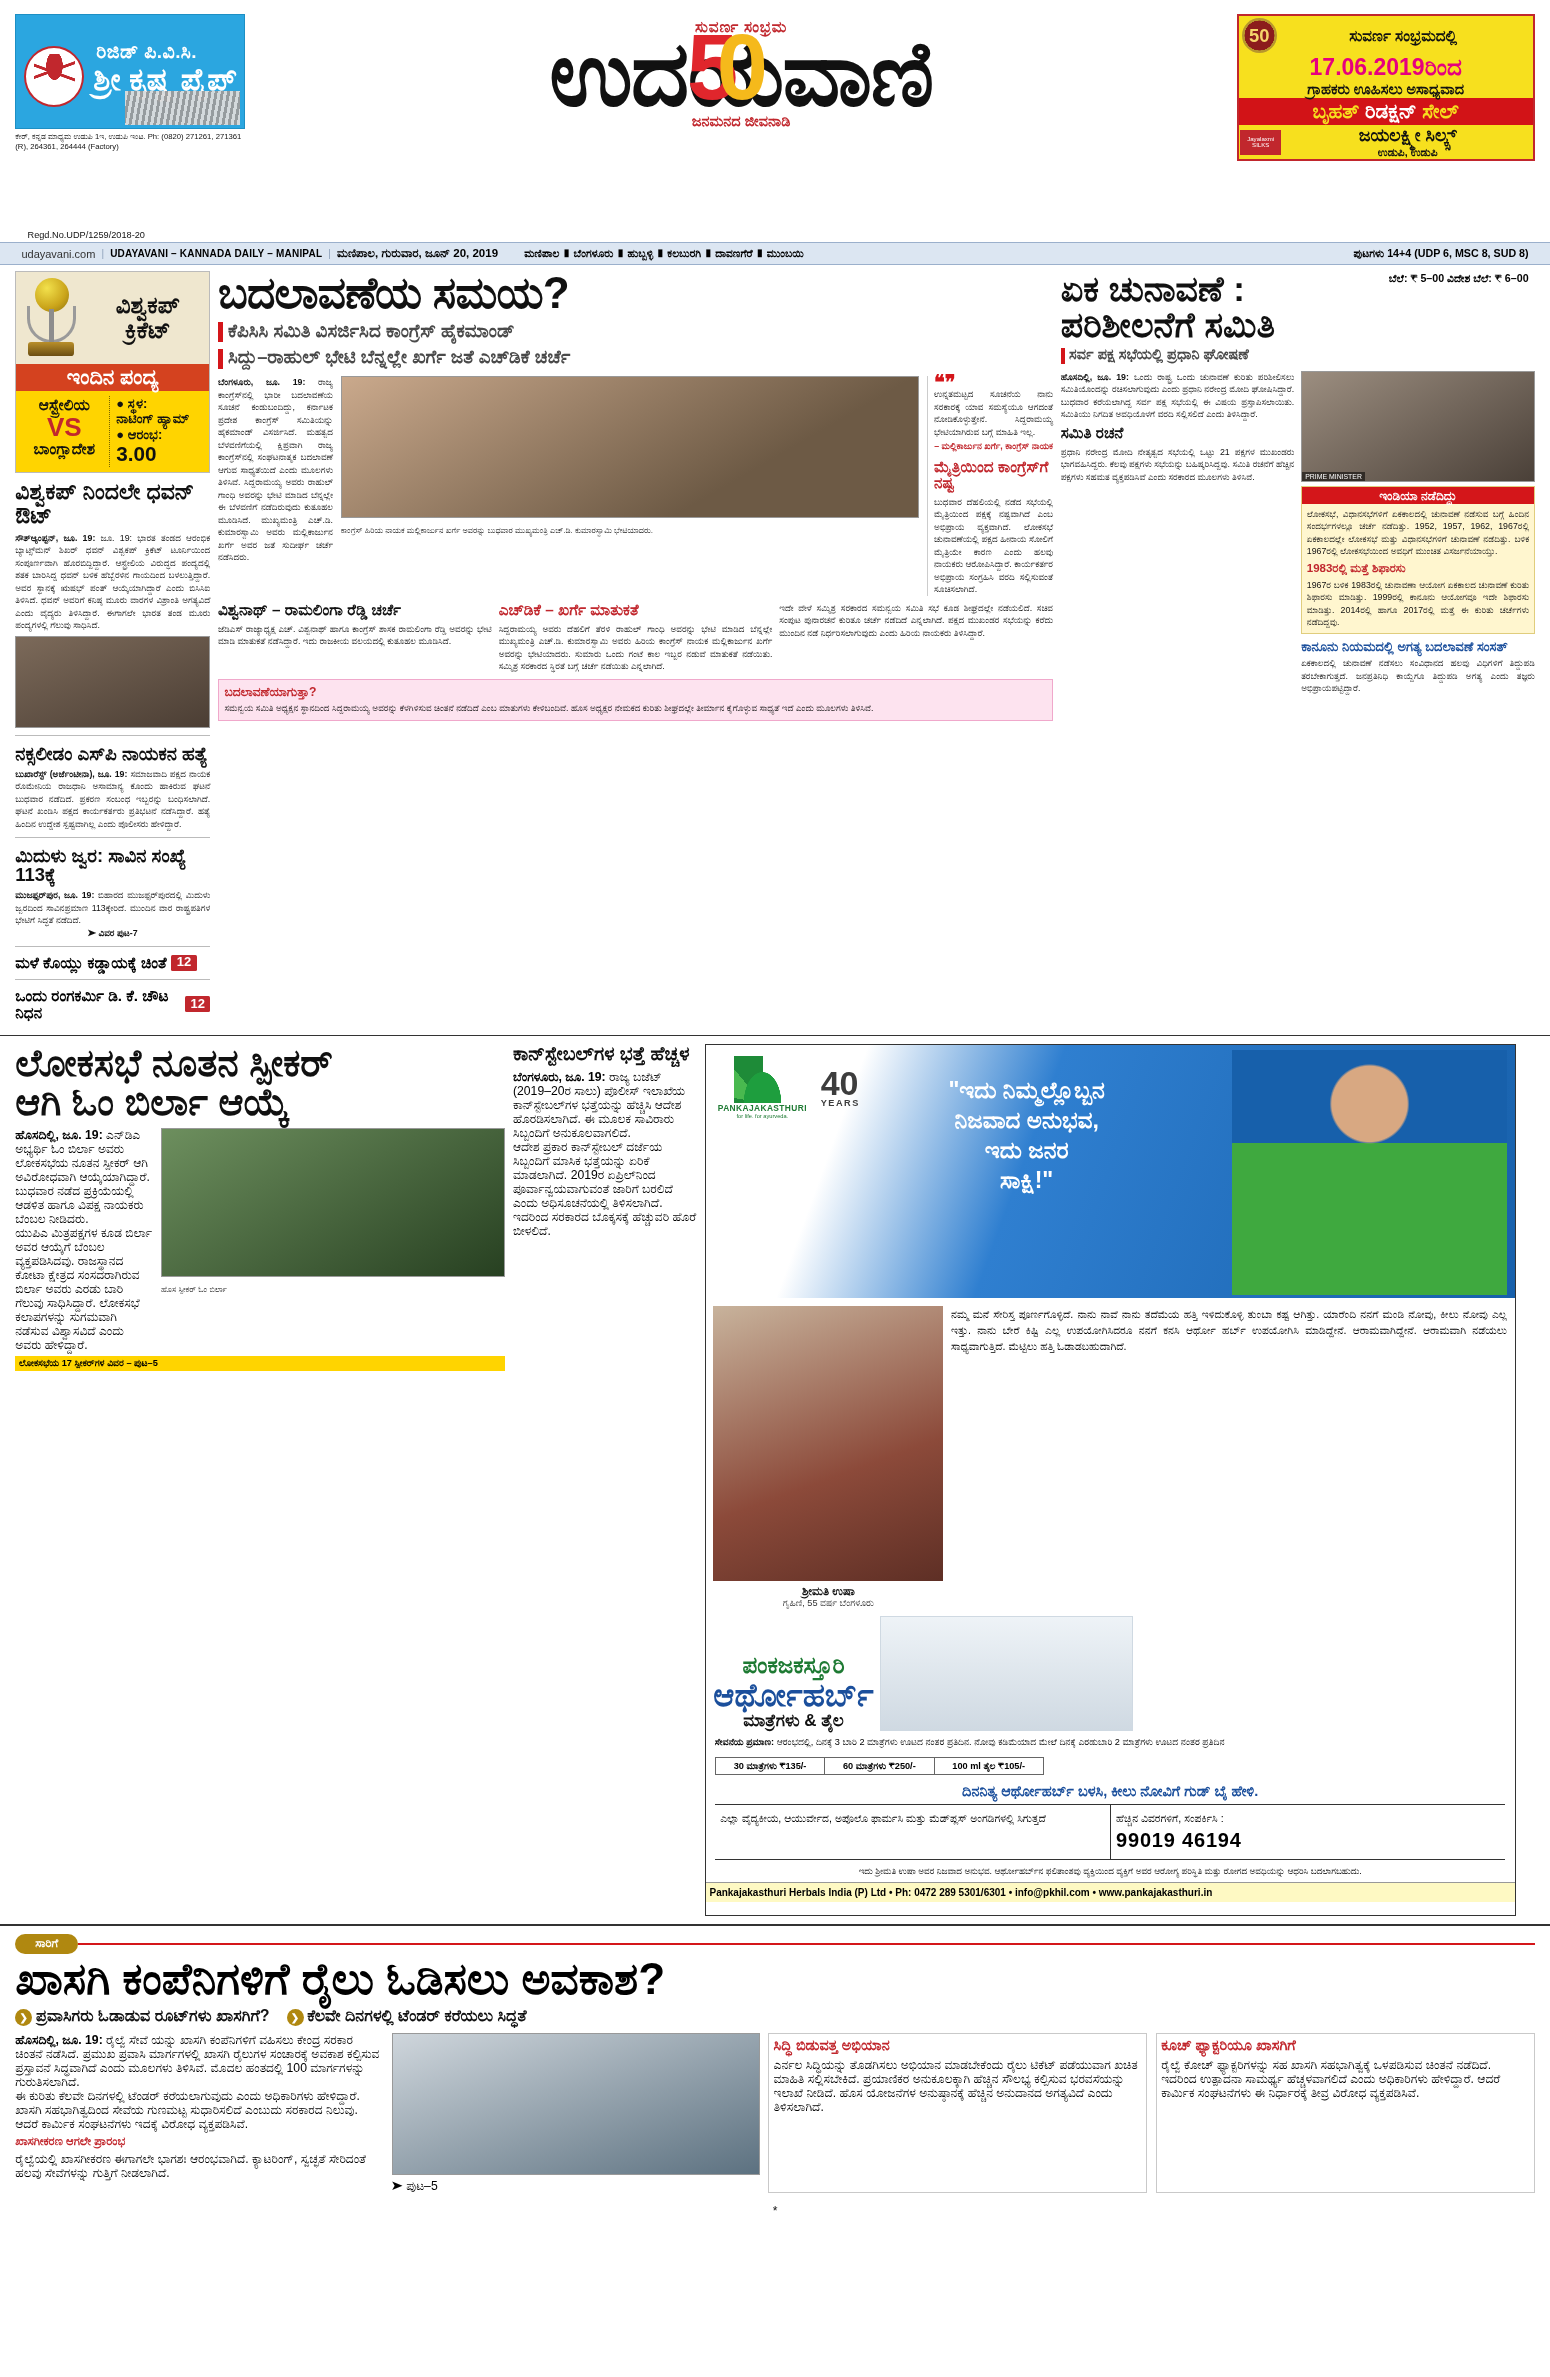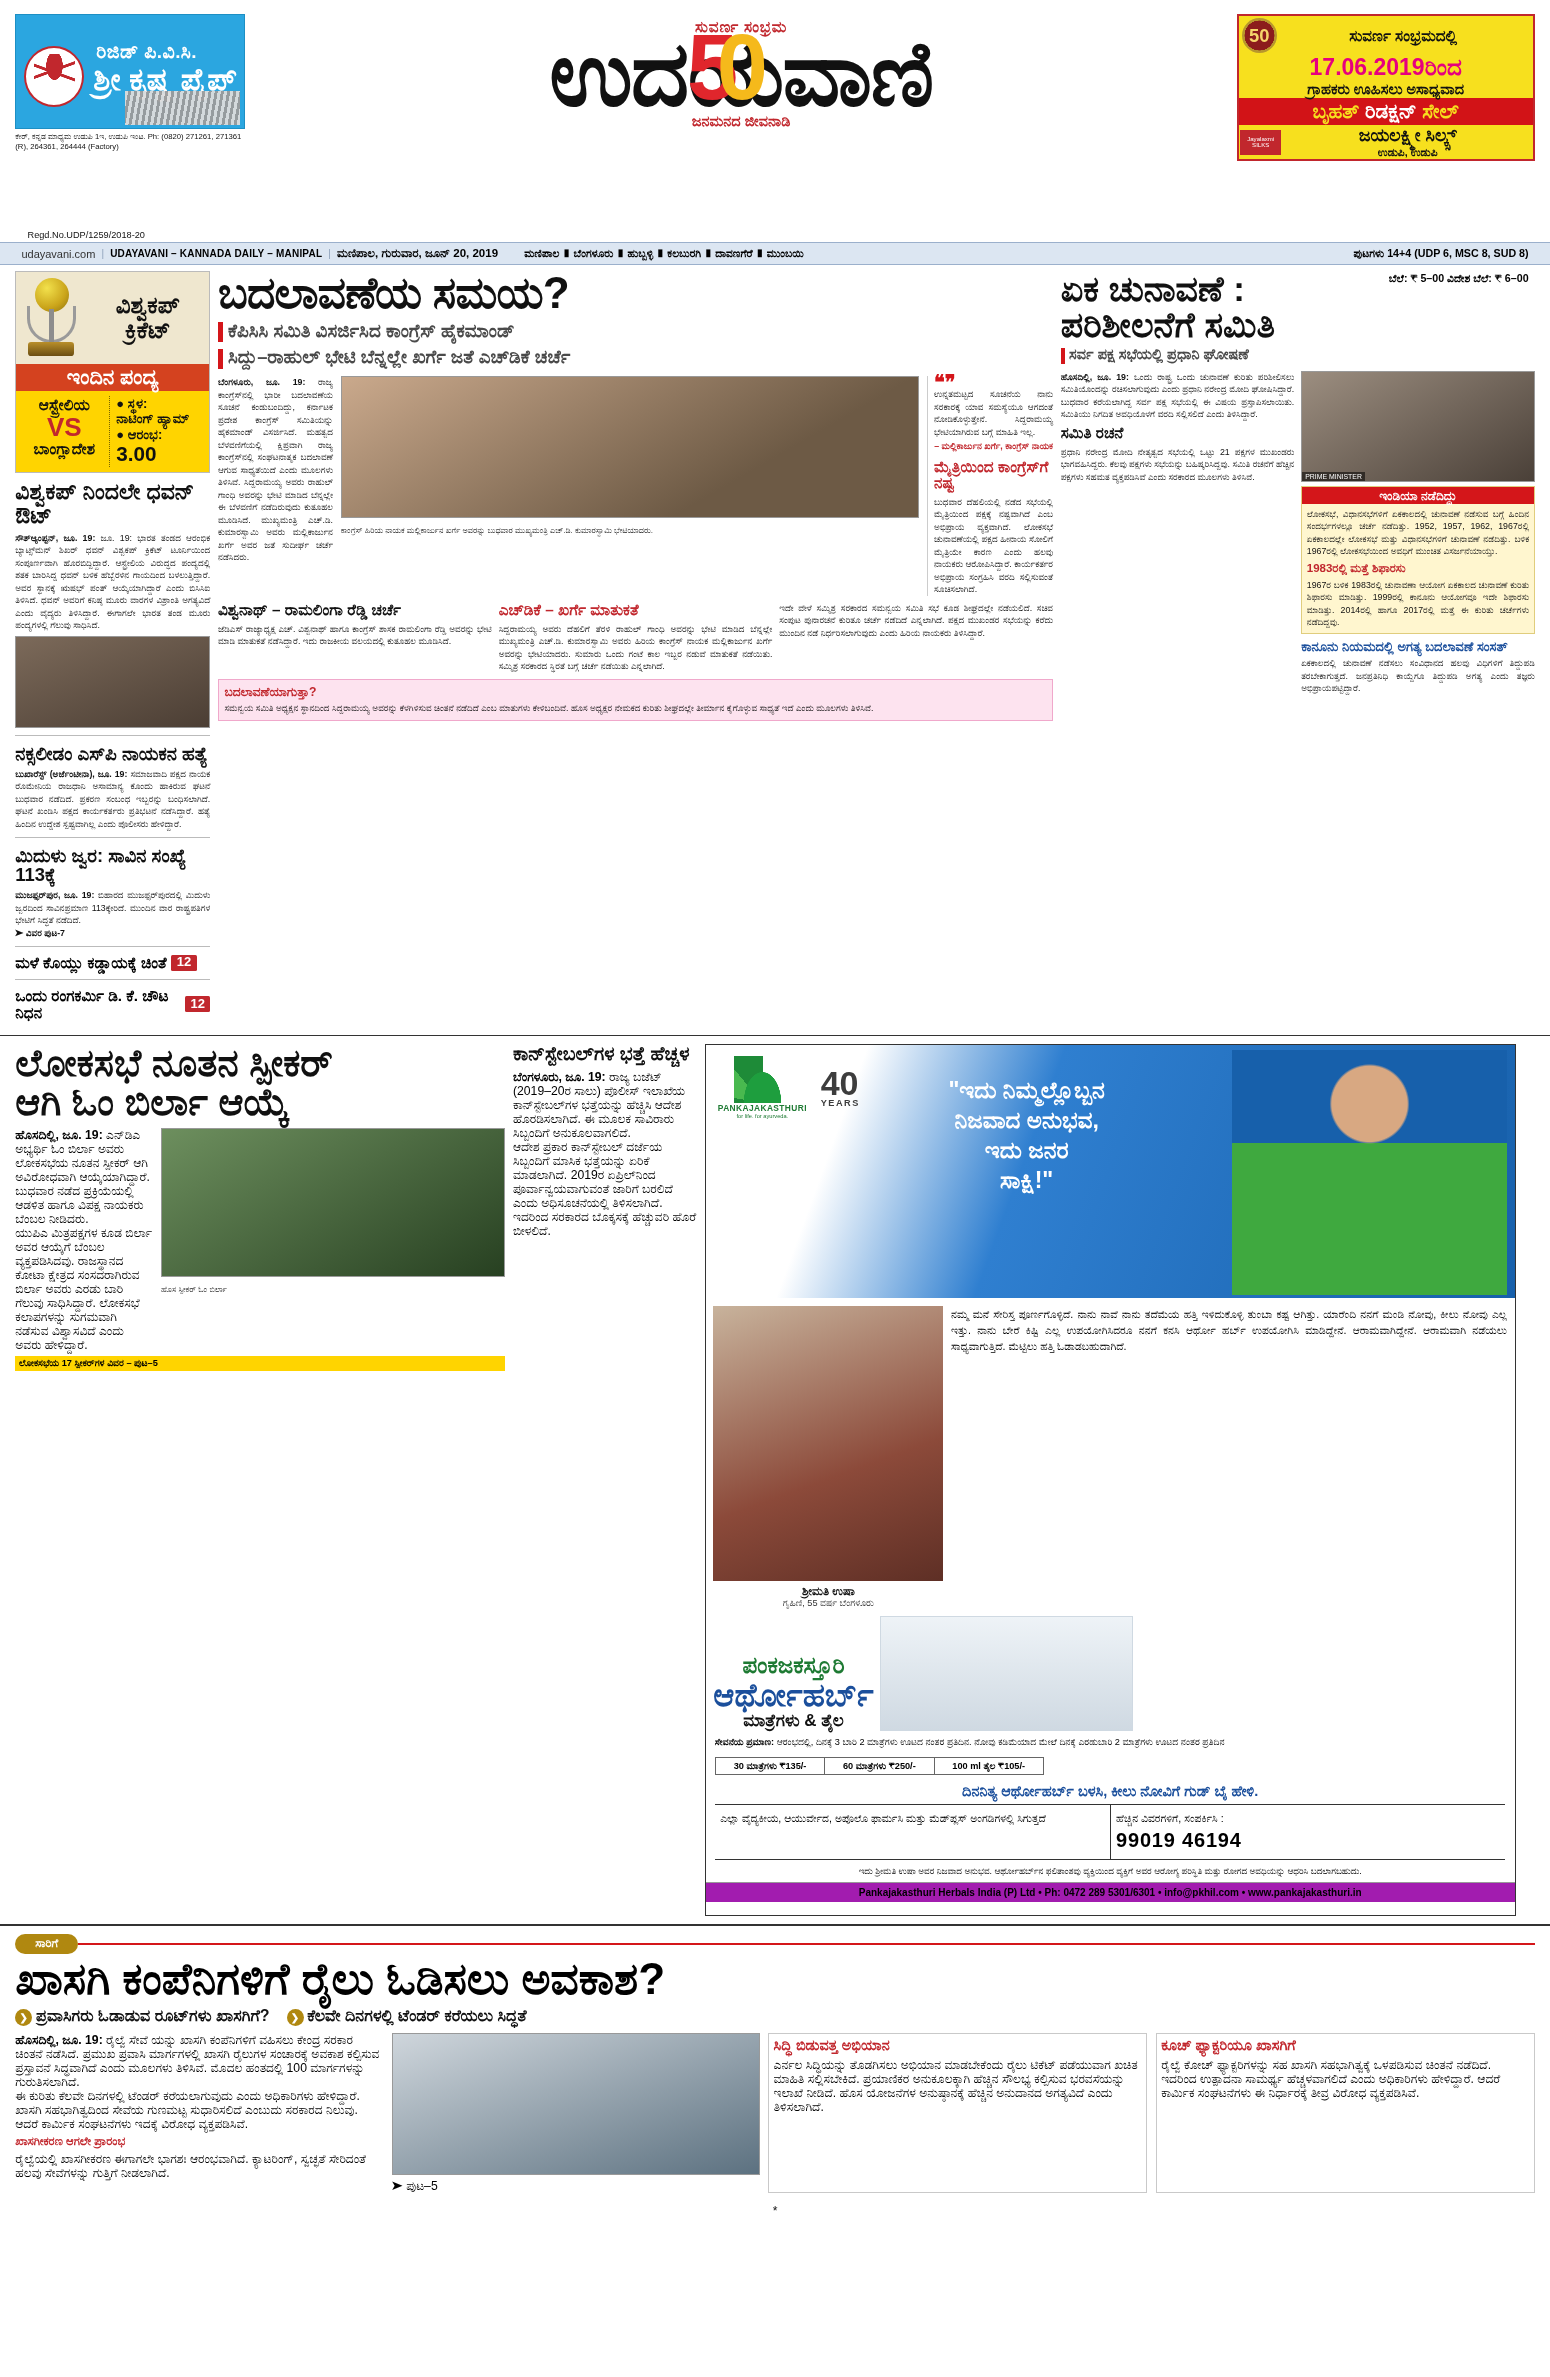--- a/index.html
+++ b/index.html
@@ -176,21 +176,21 @@
   .dos { padding:4.6px 9.2px; font-size:9.2px; line-height:1.5;}
   .price-tbl { display:flex; border:0.8px solid #666; width:329px; margin:3.1px 9.2px;}
   .price-tbl div { flex:1; text-align:center; font-size:9.2px; font-weight:bold; padding:2.3px; border-right:0.8px solid #666;}
   .price-tbl div:last-child{border-right:none;}
   .ad-cta { text-align:center; color:#1b4f9c; font-size:14.5px; font-weight:bold; padding:4.6px;}
   .ad-split { display:flex; border-top:0.8px solid #333; border-bottom:0.8px solid #333; margin:0 9.2px;}
   .ad-split > div { flex:1; padding:5.4px; font-size:10.7px; line-height:1.4;}
   .ad-split > div:first-child { border-right:0.8px solid #333;}
   .ad-phone { font-size:20px; font-weight:bold; letter-spacing:0.8px;}
   .ad-disc { font-size:8.8px; text-align:center; padding:4.6px 10.7px; line-height:1.45;}
-  .ad-foot { background:#a21caf; font-size:10px; font-weight:bold; text-align:center; padding:3.8px; border-top:0.8px solid #999;}
+  .ad-foot { background:#fef9c3; font-size:10px; font-weight:bold; padding:3.8px; border-top:0.8px solid #999;}
 
   
   .bottom { padding:7.7px 15.3px 0; border-top:2.3px solid #333; margin-top:7.7px;}
   .sarige-row { display:flex; align-items:center; gap:0; }
   .sarige-tag { background:#b08810; color:#fff; font-size:11.5px; font-weight:bold; padding:3.8px 20px; border-radius:17px;}
   .sarige-line { flex:1; height:1.5px; background:#d4161a; position:relative; }
   .bhead { font-size:44px; font-weight:bold; line-height:1.02; margin-top:3.1px;}
   .bbul { display:flex; gap:17px; font-size:16px; font-weight:bold; margin-top:4.6px; color:#111;}
   .bbul span.dot { background:#b08810; color:#fff; border-radius:50%; width:17px; height:17px;
     display:inline-flex; align-items:center; justify-content:center; font-size:10px; margin-right:3.8px;}
@@ -301,21 +301,21 @@
       <p><span class="dline">ಸೌತ್‌ಆ್ಯಂಪ್ಟನ್, ಜೂ. 19:</span> <span>ಜೂ. 19: ಭಾರತ ತಂಡದ ಆರಂಭಿಕ ಬ್ಯಾಟ್ಸ್‌ಮನ್ ಶಿಖರ್ ಧವನ್ ವಿಶ್ವಕಪ್ ಕ್ರಿಕೆಟ್ ಟೂರ್ನಿಯಿಂದ ಸಂಪೂರ್ಣವಾಗಿ ಹೊರಬಿದ್ದಿದ್ದಾರೆ. ಆಸ್ಟ್ರೇಲಿಯ ವಿರುದ್ಧದ ಪಂದ್ಯದಲ್ಲಿ ಶತಕ ಬಾರಿಸಿದ್ದ ಧವನ್ ಬಳಿಕ ಹೆಬ್ಬೆರಳಿನ ಗಾಯದಿಂದ ಬಳಲುತ್ತಿದ್ದಾರೆ. ಅವರ ಸ್ಥಾನಕ್ಕೆ ಋಷಭ್ ಪಂತ್ ಆಯ್ಕೆಯಾಗಿದ್ದಾರೆ ಎಂದು ಬಿಸಿಸಿಐ ತಿಳಿಸಿದೆ. ಧವನ್ ಅವರಿಗೆ ಕನಿಷ್ಠ ಮೂರು ವಾರಗಳ ವಿಶ್ರಾಂತಿ ಅಗತ್ಯವಿದೆ ಎಂದು ವೈದ್ಯರು ತಿಳಿಸಿದ್ದಾರೆ. ಈಗಾಗಲೇ ಭಾರತ ತಂಡ ಮೂರು ಪಂದ್ಯಗಳಲ್ಲಿ ಗೆಲುವು ಸಾಧಿಸಿದೆ.</span></p>
       <div class="photo-face"></div>
       <hr class="hr-left">
 
       <div class="lhead sm">ನಕ್ಸಲೀಡಂ ಎಸ್‌ಪಿ ನಾಯಕನ ಹತ್ಯೆ</div>
       <p><span class="dline">ಬುಖಾರೆಸ್ಟ್ (ಅರ್ಜೆಂಟೀನಾ), ಜೂ. 19:</span> <span>ಸಮಾಜವಾದಿ ಪಕ್ಷದ ನಾಯಕ ರೊಮೇನಿಯ ರಾಜಧಾನಿ ಅಸಾಮಾನ್ಯ ಕೊಂದು ಹಾಕಿರುವ ಘಟನೆ ಬುಧವಾರ ನಡೆದಿದೆ. ಪ್ರಕರಣ ಸಂಬಂಧ ಇಬ್ಬರನ್ನು ಬಂಧಿಸಲಾಗಿದೆ. ಘಟನೆ ಖಂಡಿಸಿ ಪಕ್ಷದ ಕಾರ್ಯಕರ್ತರು ಪ್ರತಿಭಟನೆ ನಡೆಸಿದ್ದಾರೆ. ಹತ್ಯೆ ಹಿಂದಿನ ಉದ್ದೇಶ ಸ್ಪಷ್ಟವಾಗಿಲ್ಲ ಎಂದು ಪೊಲೀಸರು ಹೇಳಿದ್ದಾರೆ.</span></p>
       <hr class="hr-left">
 
       <div class="lhead sm">ಮಿದುಳು ಜ್ವರ: ಸಾವಿನ ಸಂಖ್ಯೆ 113ಕ್ಕೆ</div>
       <p><span class="dline">ಮುಜಫ್ಫರ್‌ಪುರ, ಜೂ. 19:</span> <span>ಬಿಹಾರದ ಮುಜಫ್ಫರ್‌ಪುರದಲ್ಲಿ ಮಿದುಳು ಜ್ವರದಿಂದ ಸಾವಿನಪ್ರಮಾಣ 113ಕ್ಕೇರಿದೆ. ಮುಂದಿನ ವಾರ ರಾಷ್ಟ್ರಪತಿಗಳ ಭೇಟಿಗೆ ಸಿದ್ಧತೆ ನಡೆದಿದೆ.</span></p>
-      <p style="text-align:left;font-weight:bold">➤ ವಿವರ ಪುಟ-7</p>
+      <p style="text-align:center;font-weight:bold">➤ ವಿವರ ಪುಟ-7</p>
       <hr class="hr-left">
 
       <div class="idx">
         <span>ಮಳೆ ಕೊಯ್ಲು ಕಡ್ಡಾಯಕ್ಕೆ ಚಿಂತೆ</span>
         <span class="num">12</span>
       </div>
       <hr class="hr-left">
       <div class="idx">
         <span>ಒಂದು ರಂಗಕರ್ಮಿ ಡಿ. ಕೆ. ಚೌಟ ನಿಧನ</span>
         <span class="num">12</span>

